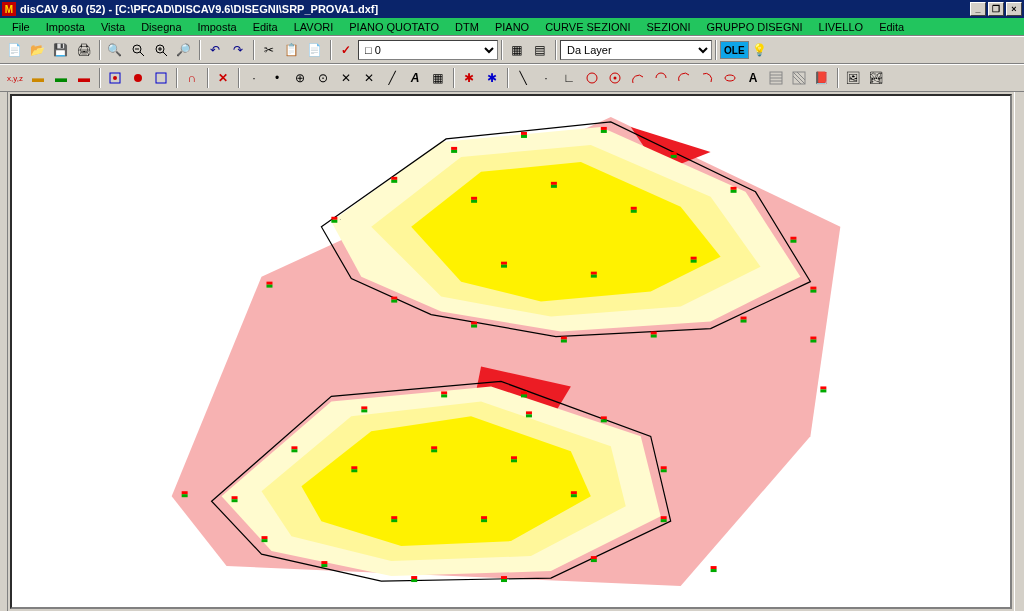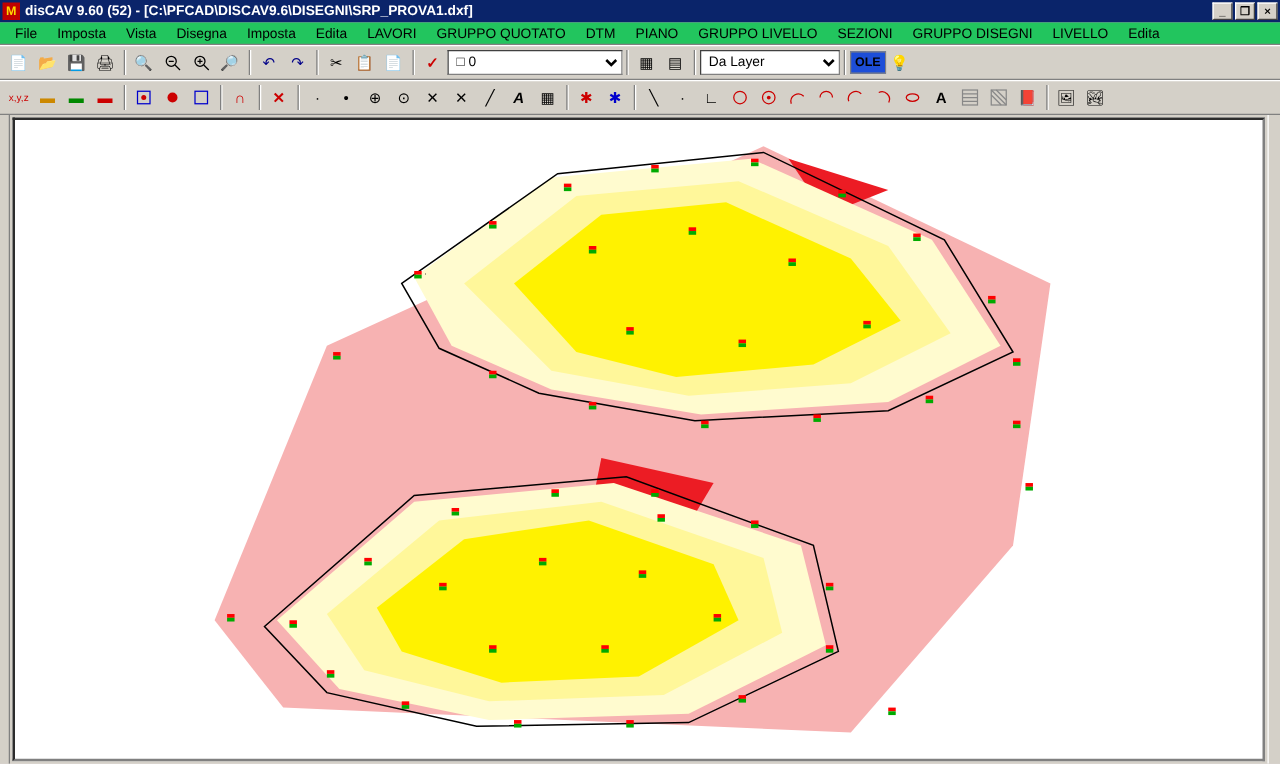--- a/index.html
+++ b/index.html
@@ -12,22 +12,22 @@
 .winbtn { width: 16px; height: 14px; background: #D4D0C8; border: 1px solid #fff; border-right-color:#404040; border-bottom-color:#404040; display:flex;align-items:center;justify-content:center;font-size:9px;font-weight:bold;color:#000; cursor:pointer;}
 
 .menubar { background: #22c55e; height: 18px; display: flex; align-items: flex-end; padding: 0 4px; border-bottom: 1px solid #808080; }
 .menubar span { padding: 2px 8px; cursor: pointer; }
 
 .toolbar { background: #D4D0C8; height: 28px; display: flex; align-items: center; padding: 2px 4px; border-top: 1px solid #fff; border-bottom: 1px solid #808080; gap: 0; }
 .tbtn { width: 22px; height: 22px; border: 1px solid #D4D0C8; display: inline-flex; align-items: center; justify-content: center; cursor: pointer; font-size: 12px; margin-right: 1px; }
 .sep { width: 2px; height: 20px; border-left: 1px solid #808080; border-right: 1px solid #fff; margin: 0 3px; }
 .combo { background: white; border: 1px solid #808080; border-top-color:#404040; border-left-color:#404040; height: 20px; font-size: 11px; padding: 1px 2px; }
 .combo.w1 { width: 140px; }
-.combo.w2 { width: 112px; }
-.olebtn { background:#1d4ed8; border:1px solid #808080; padding:1px 3px; font-weight:bold; font-size:10px; height:18px; display:inline-flex; align-items:center;}
+.combo.w2 { width: 152px; }
+.olebtn { background:#0ea5e9; border:1px solid #808080; padding:1px 3px; font-weight:bold; font-size:10px; height:18px; display:inline-flex; align-items:center;}
 
 .workspace { position: relative; background: #D4D0C8; height: calc(611px - 18px - 18px - 28px - 28px); display:flex; }
 .vtool { width: 8px; background:#D4D0C8; border-right:1px solid #808080; }
 .canvas-wrap { flex:1; background:white; border:2px inset #808080; margin:2px; position:relative; overflow:hidden;}
 .rpanel { width:10px; background:#D4D0C8; border-left:1px solid #fff;}
 
 svg.drawing { width:100%; height:100%; }
 .pt-label { font-size:6px; fill:#000; }
 </style>
 </head>
@@ -44,24 +44,24 @@
 </div>
 
 <div class="menubar">
   <span>File</span>
   <span>Imposta</span>
   <span>Vista</span>
   <span>Disegna</span>
   <span>Imposta</span>
   <span>Edita</span>
   <span>LAVORI</span>
-  <span>GRUPPO QUOTATO</span>
+  <span>PIANO QUOTATO</span>
   <span>DTM</span>
   <span>PIANO</span>
-  <span>GRUPPO LIVELLO</span>
+  <span>CURVE SEZIONI</span>
   <span>SEZIONI</span>
   <span>GRUPPO DISEGNI</span>
   <span>LIVELLO</span>
   <span>Edita</span>
 </div>
 
 <div class="toolbar">
   <div class="tbtn">📄</div>
   <div class="tbtn">📂</div>
   <div class="tbtn" style="color:#00008B">💾</div>

